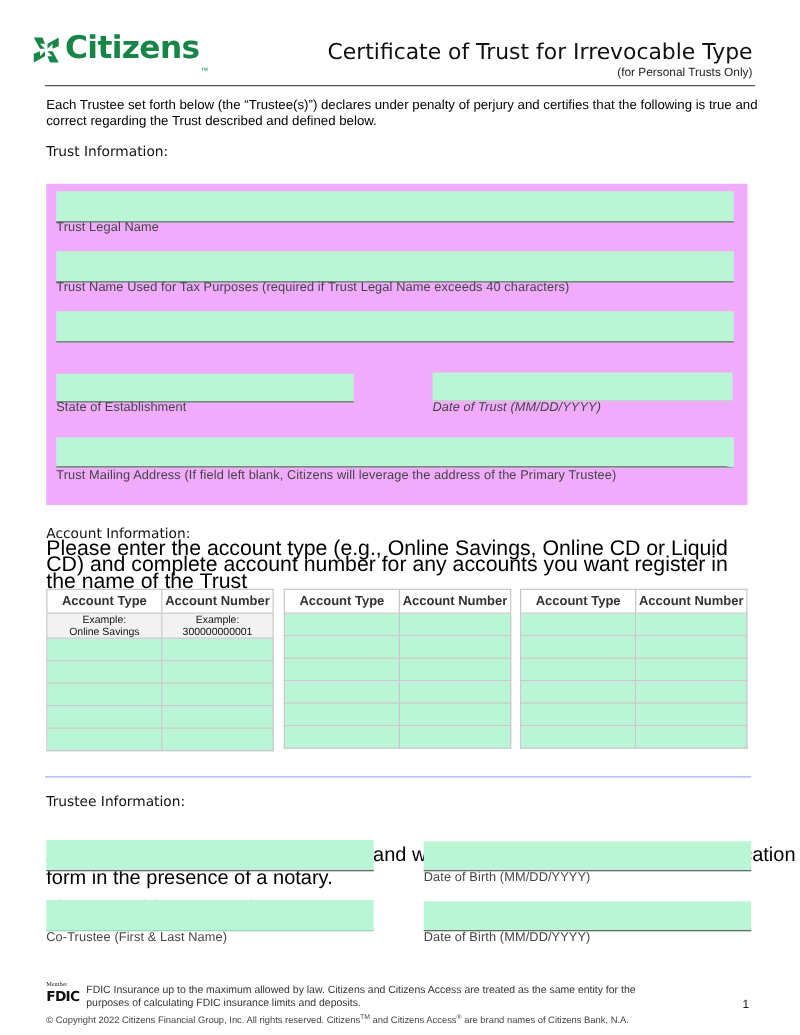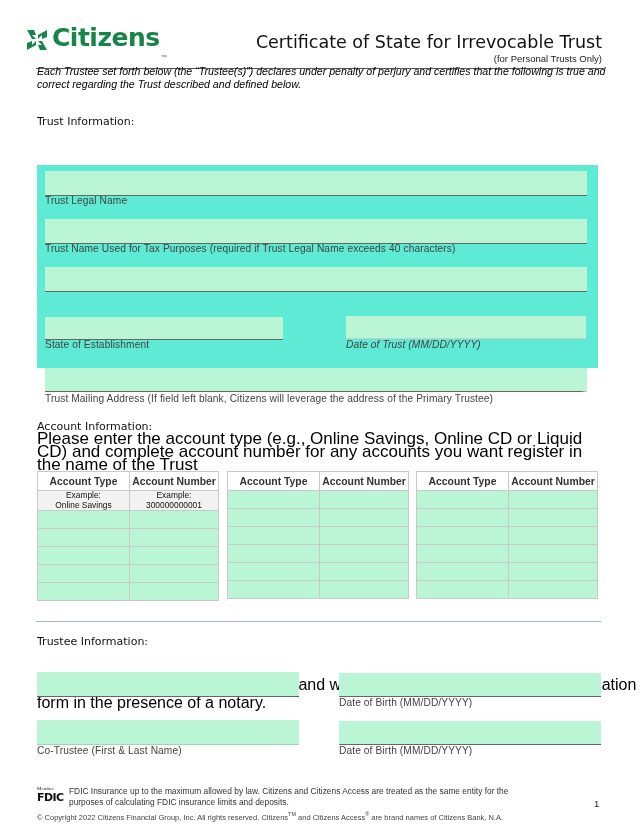--- a/index.html
+++ b/index.html
@@ -10,25 +10,25 @@
   
   .logo { left: 26px; top: 25px; display: flex; align-items: flex-end; }
   .logo-mark { width: 22px; height: 22px; margin-right: 4px; }
   .logo-text { font-family: "DejaVu Sans", sans-serif; font-weight: bold; font-size: 25px;
                color: #188548; letter-spacing: -0.5px; line-height: 26px; }
   .logo-tm { font-size: 6px; color: #188548; vertical-align: top; margin-left: 1px; position: relative; top: 9px; }
   .title { right: 38px; top: 32px; font-family: "DejaVu Sans", sans-serif; font-size: 17.5px; color: #111; }
   .subtitle { right: 38px; top: 53px; font-size: 9.5px; color: #222; }
   .rule { left: 36px; top: 68px; width: 568px; height: 1px; background: #555; }
 
-  .intro { left: 37px; top: 65px; width: 572px; font-size: 10.6px; line-height: 13px; font-style: italic; }
+  .intro { left: 37px; top: 78px; width: 572px; font-size: 10.6px; line-height: 13px; }
   .section-h { font-family: "DejaVu Sans", sans-serif; font-size: 11px; color: #111; }
 
   
-  .panel { left: 37px; top: 165px; width: 561px; height: 203px; background: #5eead4; }
+  .panel { left: 37px; top: 147px; width: 561px; height: 257px; background: #f0abfc; }
   .fld { position: absolute; background: #baf5d6; border-bottom: 1px solid #666; }
   .flbl { position: absolute; font-size: 10.2px; color: #444; letter-spacing: 0.1px; }
 
   
   .acct-desc { left: 37px; top: 432px; width: 570px; font-size: 17px; line-height: 13px; }
   .tbl { position: absolute; top: 471px; border-collapse: collapse; border: 1px solid #bdbdbd; }
   .tbl td, .tbl th { border: 1px solid #c9c9c9; padding: 0; }
   .tbl th { font-weight: bold; font-size: 10.4px; color: #333; height: 18px; background: #fff; }
   .tbl .ex { background: #f2f2f2; font-size: 8.4px; line-height: 9.5px; text-align: center; height: 19px; color: #111; margin-top: 48px; }
   .tbl .cell { background: #baf5d6; height: 17px; }
@@ -53,21 +53,21 @@
     <g fill="#188548">
       <path d="M1 1 L8 1 L10 6 L6 6 L10 10 L6 10 Z" transform="rotate(0 11 11)"></path>
       <path d="M1 1 L8 1 L10 6 L6 6 L10 10 L6 10 Z" transform="rotate(90 11 11)"></path>
       <path d="M1 1 L8 1 L10 6 L6 6 L10 10 L6 10 Z" transform="rotate(180 11 11)"></path>
       <path d="M1 1 L8 1 L10 6 L6 6 L10 10 L6 10 Z" transform="rotate(270 11 11)"></path>
     </g>
   </svg>
   <span class="logo-text">Citizens</span>
   <span class="logo-tm">™</span>
 </div>
-<div class="abs title">Certificate of State for Irrevocable Trust</div>
+<div class="abs title">Certificate of Trust for Irrevocable Type</div>
 <div class="abs subtitle">(for Personal Trusts Only)</div>
 <div class="abs rule"></div>
 
 <div class="abs intro">Each Trustee set forth below (the “Trustee(s)”) declares under penalty of perjury and certifies that the following is true and correct regarding the Trust described and defined below.</div>
 
 <div class="abs section-h" style="left:37px; top:115px;">Trust Information:</div>
 
 <div class="abs panel">
   <div class="fld" style="left:8px; top:6px; width:542px; height:24px;"></div>
   <div class="flbl" style="left:8px; top:30px;">Trust Legal Name</div>

